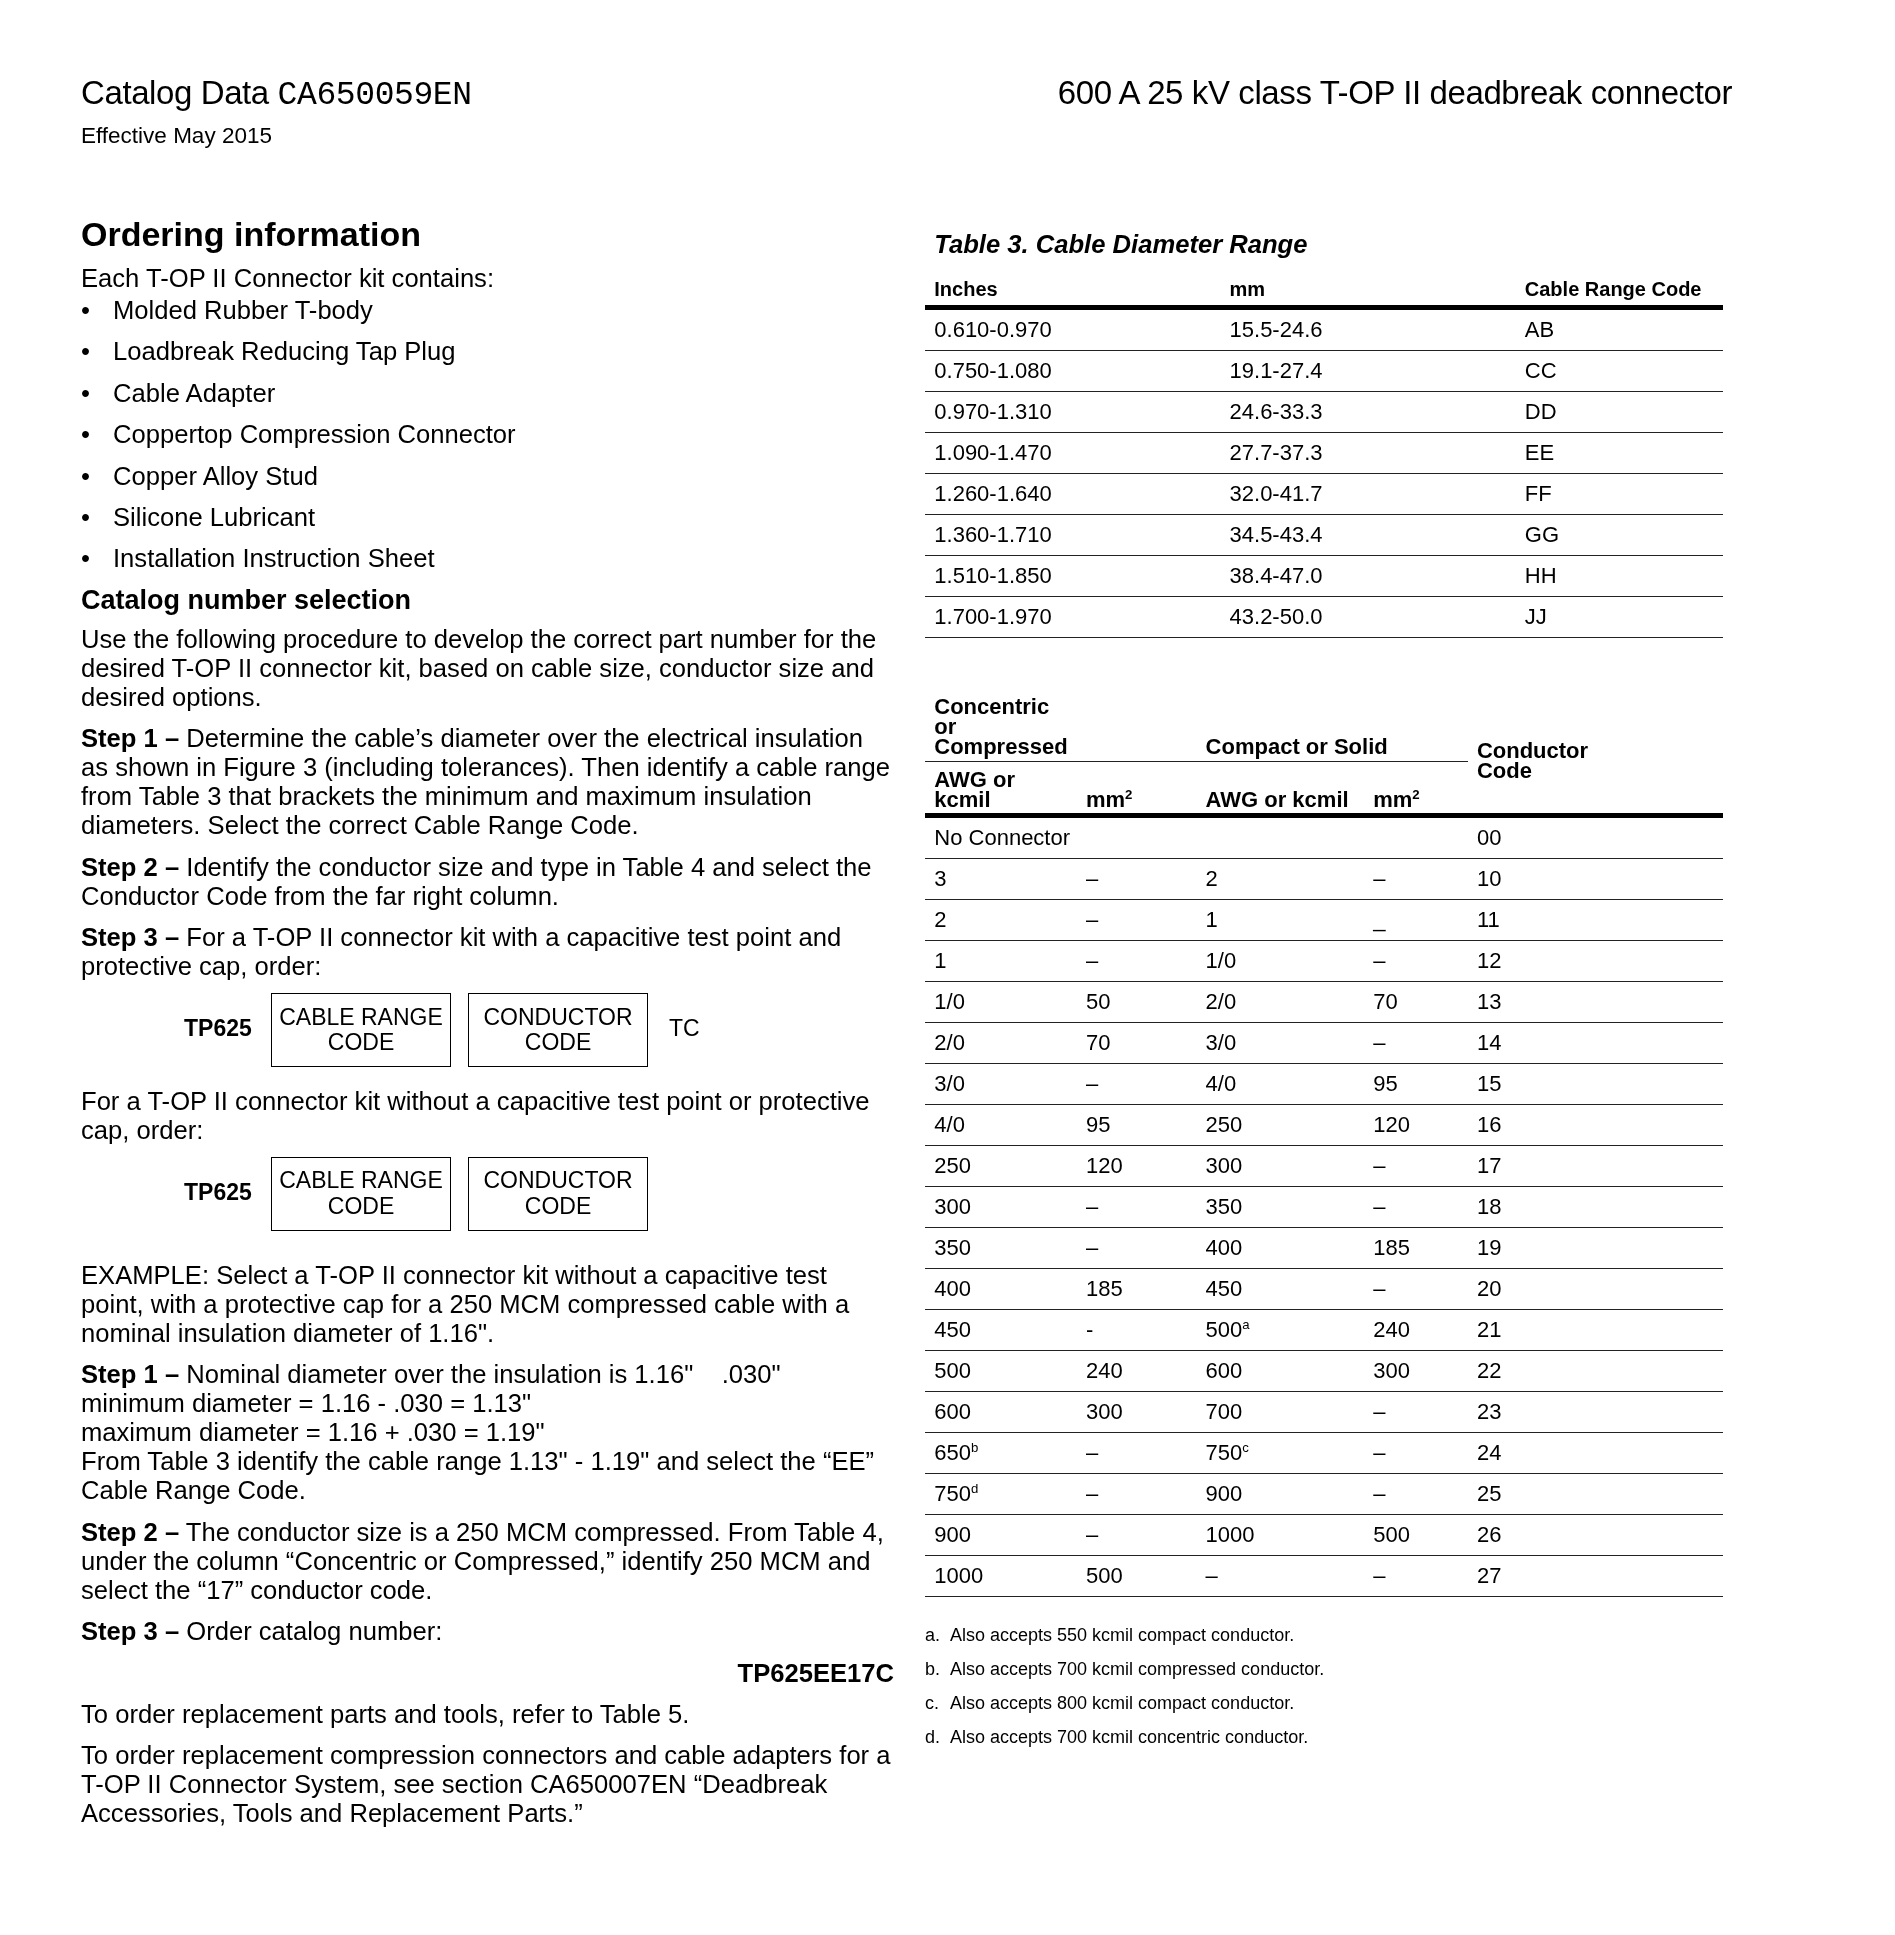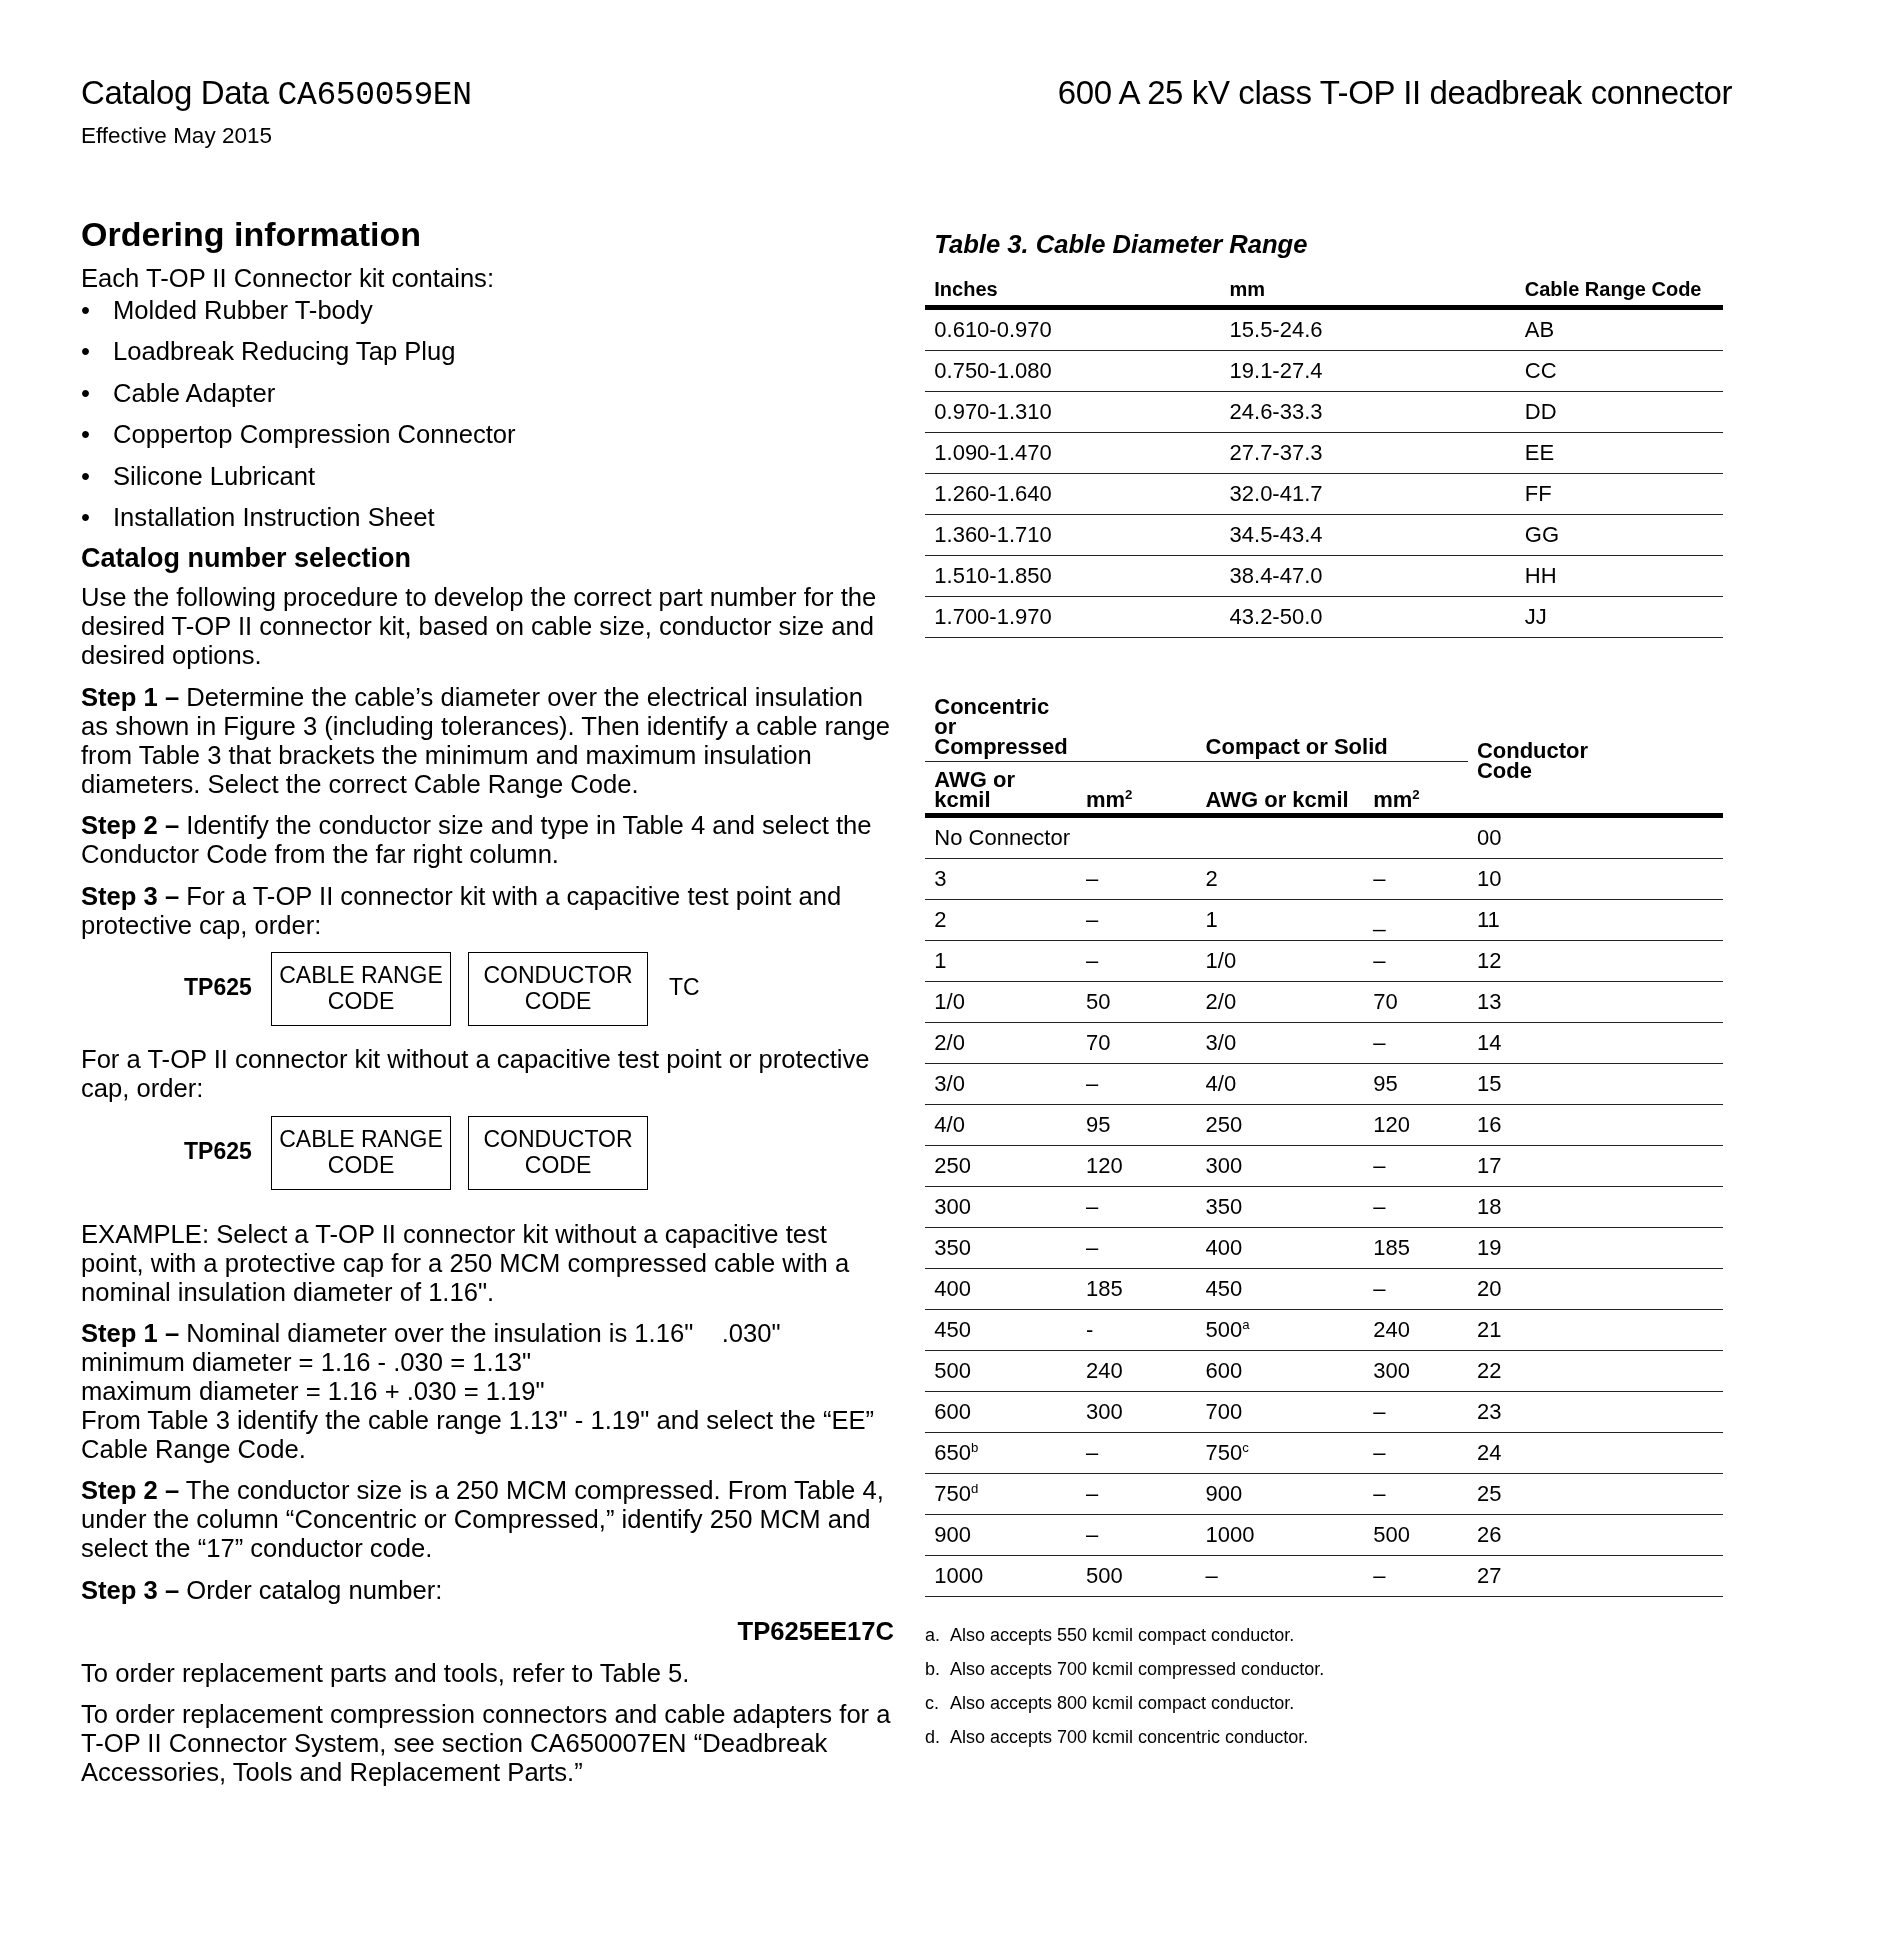--- a/index.html
+++ b/index.html
@@ -63,20 +63,21 @@
 <div class="abs hdr-date">Effective May 2015</div>
 
 <div class="abs leftcol">
   <div class="h1">Ordering information</div>
   <div class="p" style="margin-bottom:3px">Each T-OP II Connector kit contains:</div>
   <ul class="bul">
     <li>Molded Rubber T-body</li>
     <li>Loadbreak Reducing Tap Plug</li>
     <li>Cable Adapter</li>
     <li>Coppertop Compression Connector</li>
+    <li>Copper Alloy Stud</li>
     <li>Silicone Lubricant</li>
     <li>Installation Instruction Sheet</li>
   </ul>
   <div class="h2">Catalog number selection</div>
   <div class="p">Use the following procedure to develop the correct part number for the desired T-OP II connector kit, based on cable size, conductor size and desired options.</div>
   <div class="p"><span class="b">Step 1 –</span><span> Determine the cable’s diameter over the electrical insulation as shown in Figure 3 (including tolerances). Then identify a cable range from Table 3 that brackets the minimum and maximum insulation diameters. Select the correct Cable Range Code.</span></div>
   <div class="p"><span class="b">Step 2 –</span><span> Identify the conductor size and type in Table 4 and select the Conductor Code from the far right column.</span></div>
   <div class="p"><span class="b">Step 3 –</span><span> For a T-OP II connector kit with a capacitive test point and protective cap, order:</span></div>
 
   <div class="order-row">

